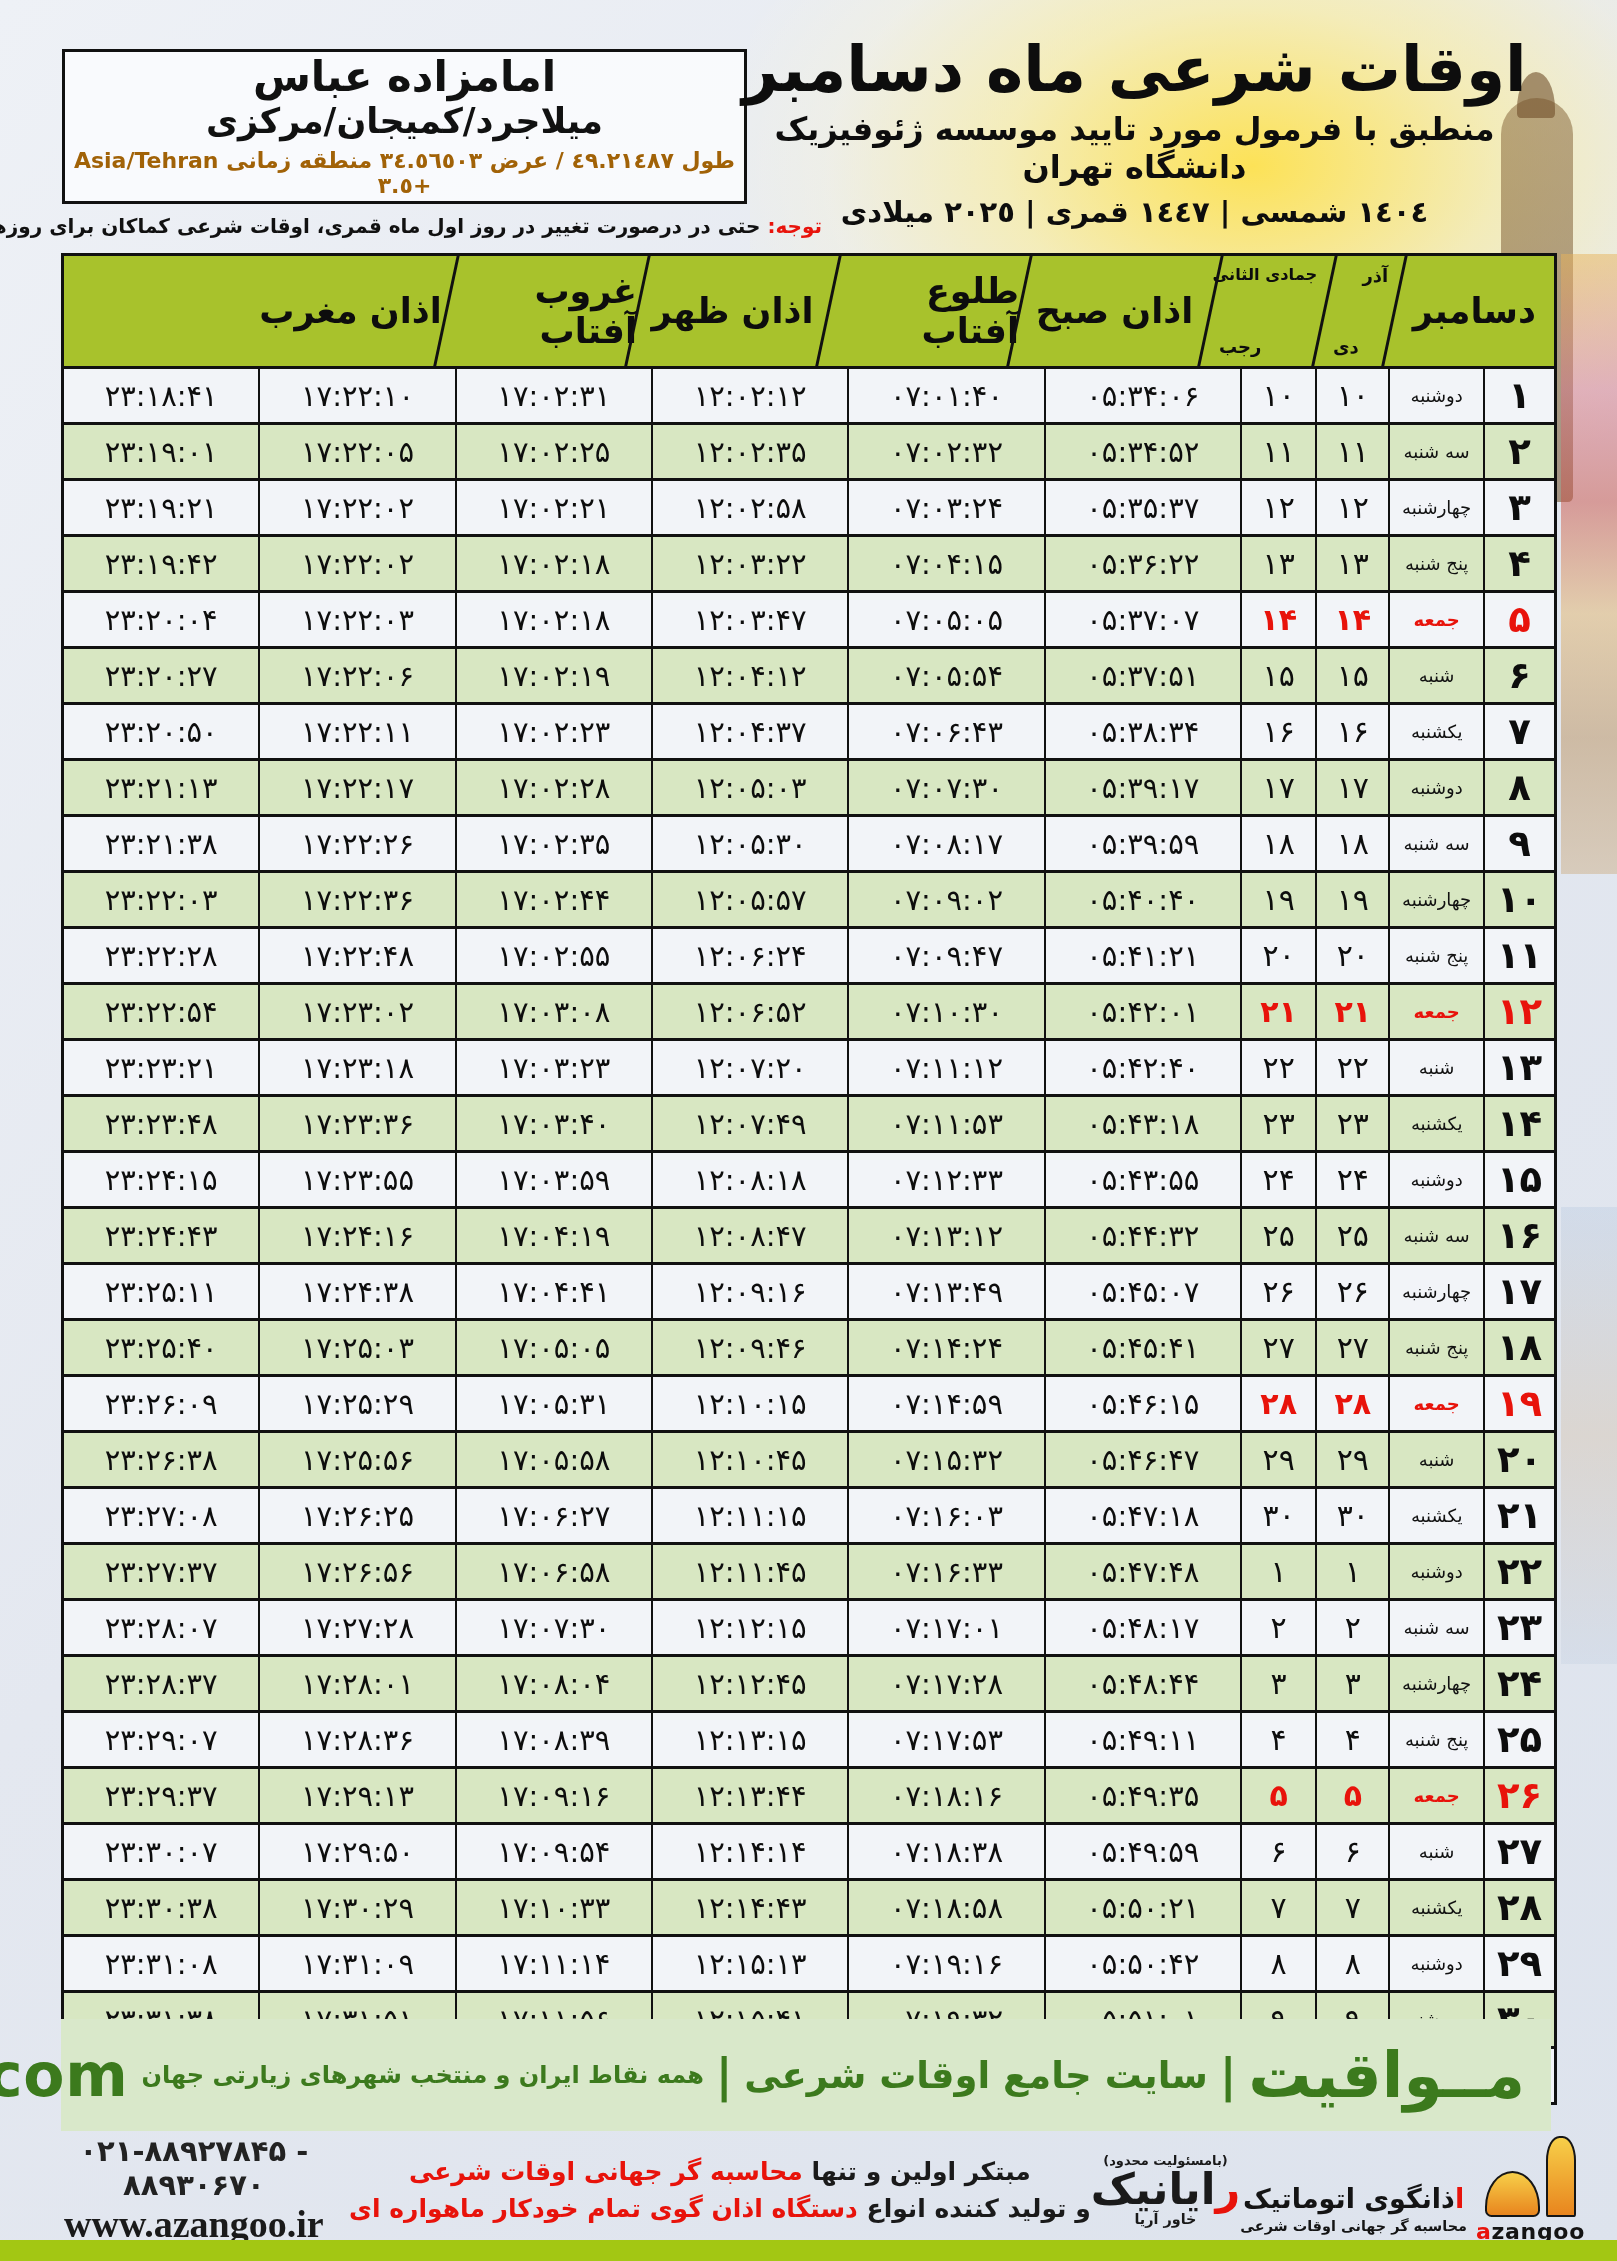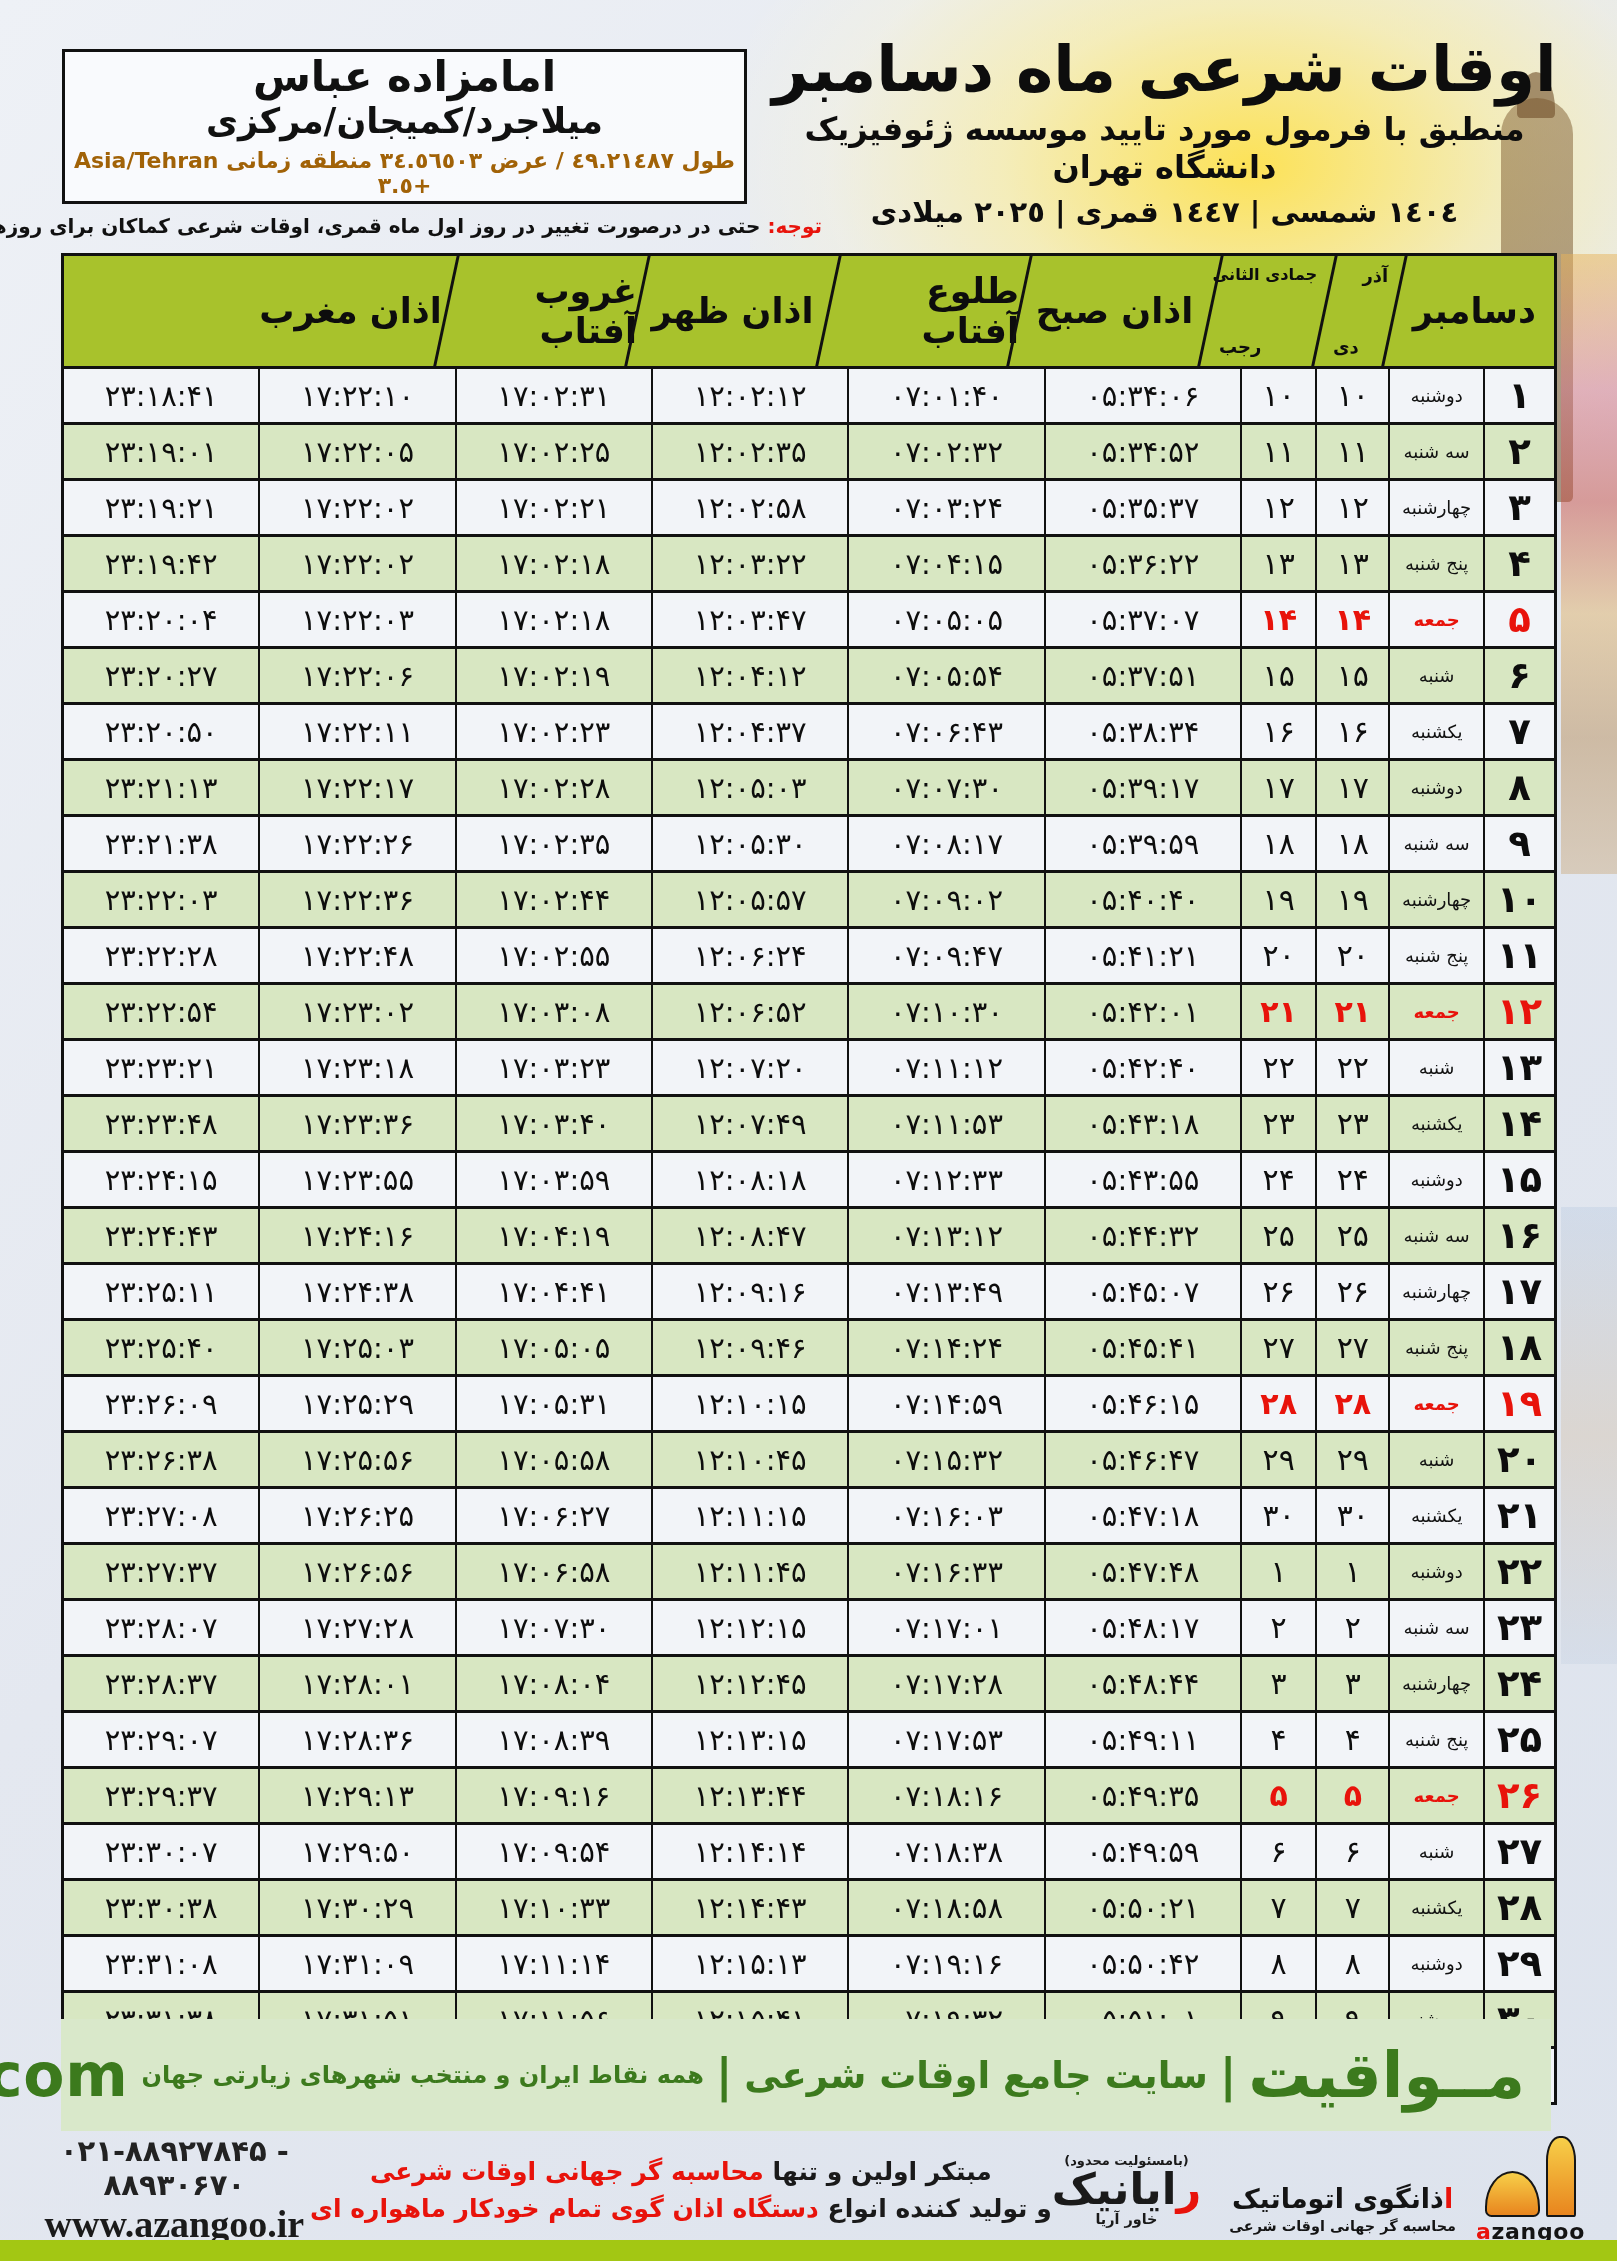--- a/index.html
+++ b/index.html
@@ -22,21 +22,21 @@
 
   
   .loc-box{position:absolute;left:62px;top:49px;width:679px;height:149px;
         border:3.3px solid #111;background:rgba(250,251,253,.92);direction:rtl;
         display:flex;flex-direction:column;justify-content:center;align-items:center;gap:3.9px;text-align:center;}
   .loc-title{font-size:42px;font-weight:bold;color:#111;line-height:1.05;}
   .loc-region{font-size:35px;font-weight:bold;color:#111;line-height:1.05;}
   .loc-coords{font-size:22px;font-weight:bold;color:#a16207;margin-top:5.2px;}
 
   
-  .titles{position:absolute;left:750px;top:34px;width:829px;direction:rtl;text-align:center;}
+  .titles{position:absolute;left:720px;top:34px;width:829px;direction:rtl;text-align:center;}
   .main-title{font-size:63px;font-weight:bold;color:#0d0d0d;line-height:1.15;}
   .sub-title{font-size:32px;font-weight:bold;color:#0d0d0d;margin-top:3.9px;}
   .years{font-size:29px;color:#0d0d0d;margin-top:9px;font-weight:bold;}
 
   
   .notice{position:absolute;left:62px;top:214px;width:760px;direction:rtl;text-align:start;
         font-size:20px;font-weight:bold;color:#111;white-space:nowrap;}
   .notice .red{color:#e8130b;}
 
   
@@ -80,21 +80,21 @@
   .contact{text-align:center;direction:ltr;padding-left:19.6px;}
   .phone{font-size:29px;font-weight:bold;color:#222;letter-spacing:1.3px;}
   .site2{font-size:38px;font-weight:bold;color:#1a1a1a;font-family:"Liberation Serif",serif;}
   .taglines{direction:rtl;text-align:center;font-size:25px;font-weight:bold;color:#1a1a1a;line-height:1.5;white-space:nowrap;}
   .taglines .red{color:#e8130b;}
   .rayanik{direction:rtl;text-align:center;color:#1a1a1a;}
   .rayanik .tiny{font-size:13px;font-weight:bold;}
   .rayanik .big{font-size:43px;font-weight:bold;line-height:1;}
   .rayanik .big .red{color:#e8130b;}
   .rayanik .side{font-size:14.4px;font-weight:bold;}
-  .azangoo{display:flex;align-items:flex-end;gap:20px;padding-right:13px;margin-left:28px;}
+  .azangoo{display:flex;align-items:flex-end;gap:9px;padding-right:13px;}
   .az-fa{direction:rtl;text-align:center;margin-bottom:10.4px;}
   .az-fa-name{font-size:27px;font-weight:bold;color:#141414;white-space:nowrap;}
   .az-fa-name .red{color:#e8130b;}
   .az-fa-sub{font-size:14.4px;font-weight:bold;color:#141414;white-space:nowrap;margin-top:3.9px;}
   .az-graphic{}
   .az-shapes{display:flex;align-items:flex-end;gap:5.2px;justify-content:center;}
   .dome{width:51px;height:42px;background:linear-gradient(180deg,#f7cf49,#e8851e);
         border:2.6px solid #161616;border-radius:50% 50% 12% 12%/78% 78% 14% 14%;}
   .tower{width:26px;height:77px;background:linear-gradient(180deg,#f7cf49,#e8851e);
         border:2.6px solid #161616;border-radius:45% 45% 6% 6%/30% 30% 4% 4%;}

